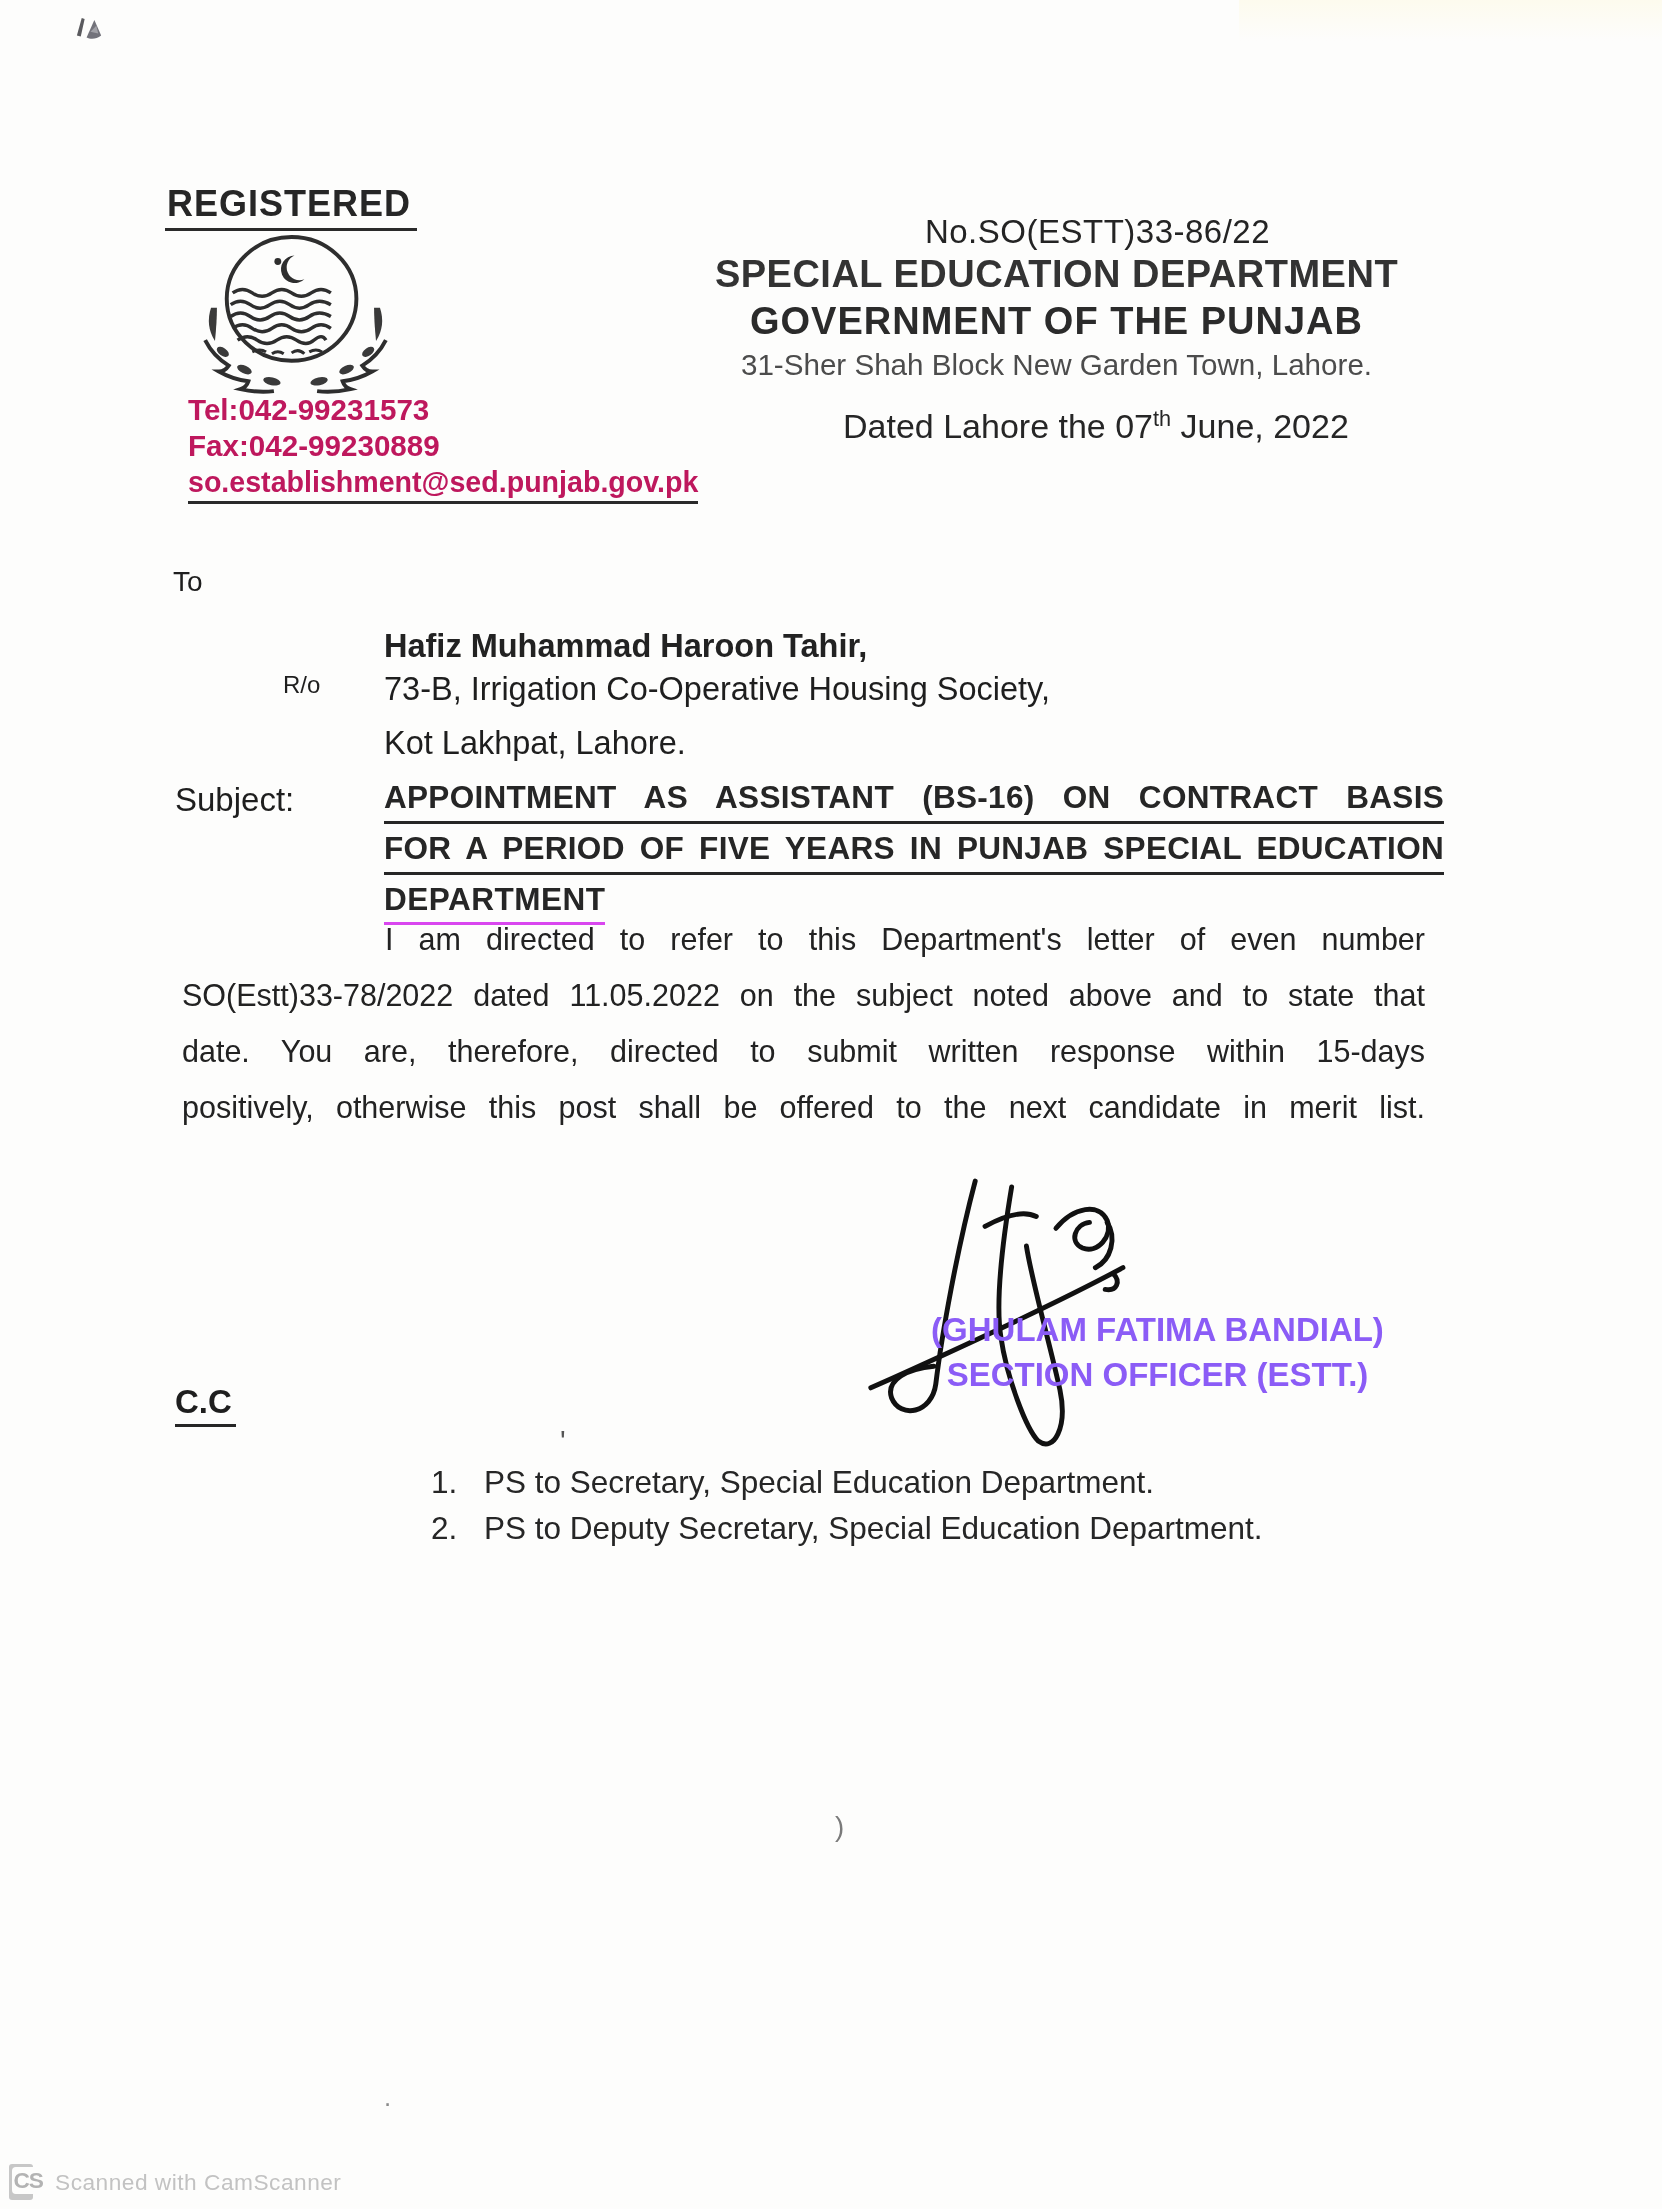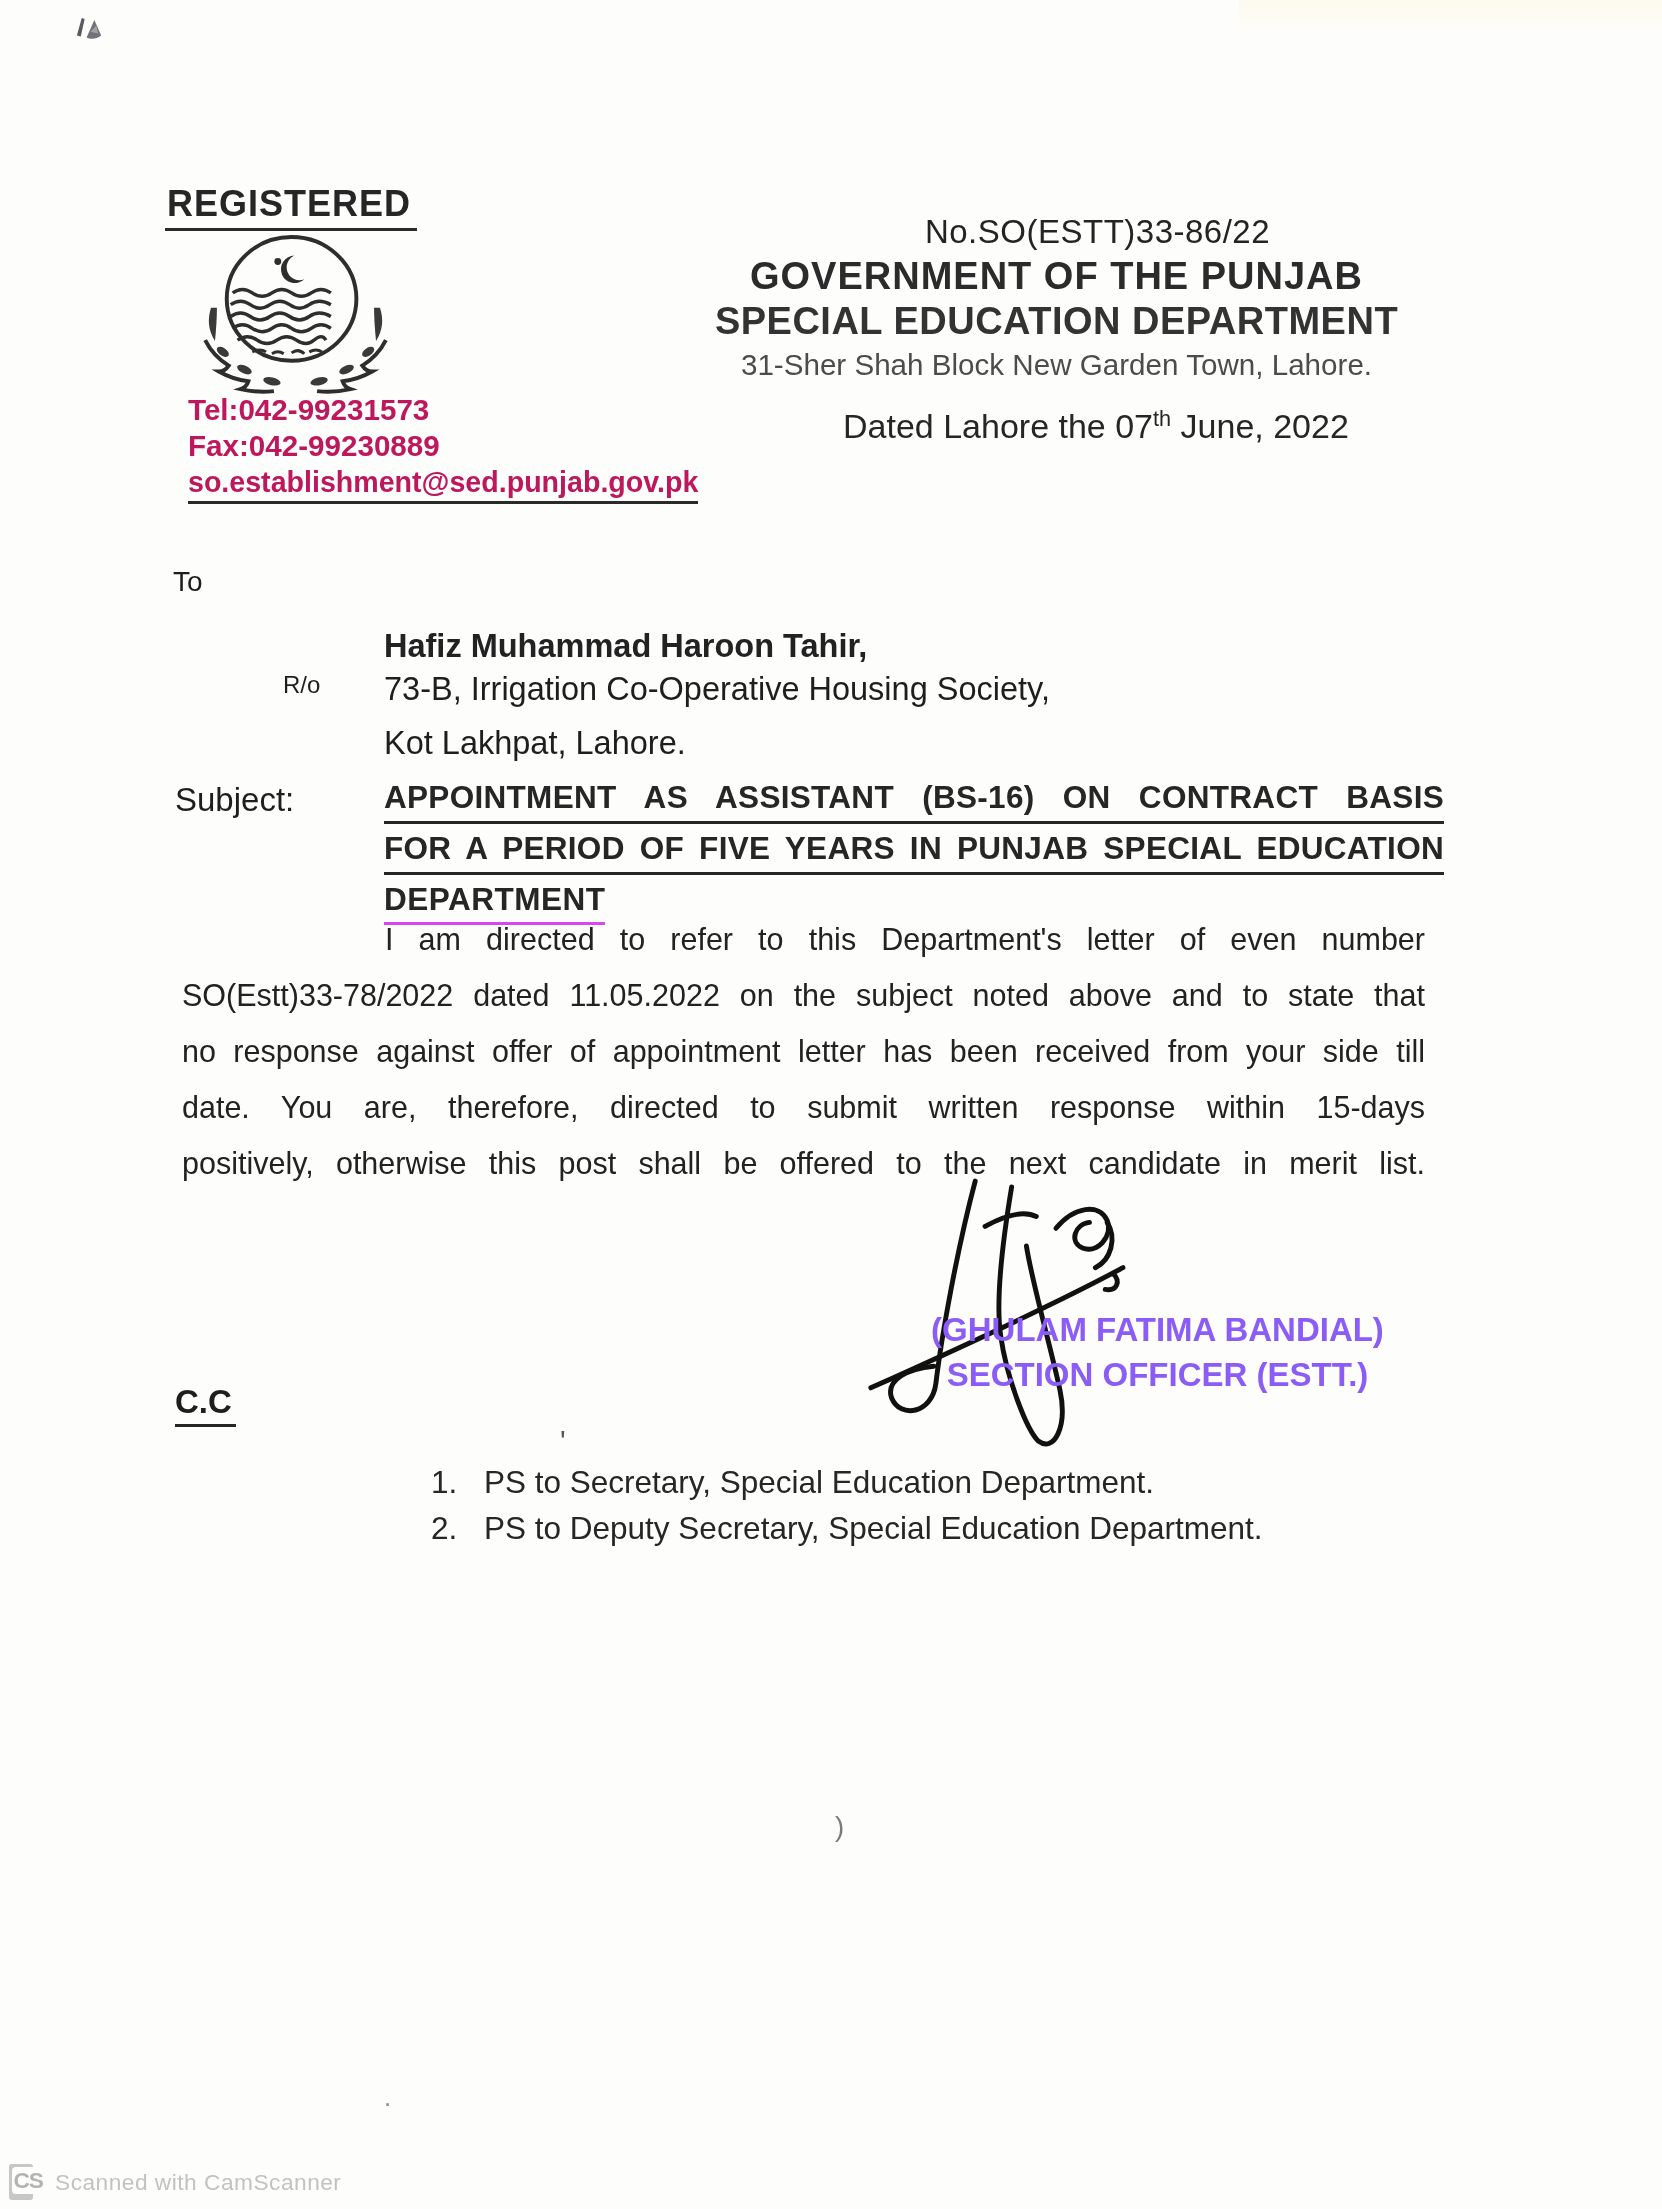--- a/index.html
+++ b/index.html
@@ -112,22 +112,22 @@
   </svg>
 
   <div id="contact" class="abs">
     <div>Tel:042-99231573</div>
     <div>Fax:042-99230889</div>
     <div class="email">so.establishment@sed.punjab.gov.pk</div>
   </div>
 
   <div id="letterhead" class="abs">
     <div id="lh-refno">No.SO(ESTT)33-86/22</div>
+    <div id="lh-dept">SPECIAL EDUCATION DEPARTMENT</div>
     <div id="lh-gov">GOVERNMENT OF THE PUNJAB</div>
-    <div id="lh-dept">SPECIAL EDUCATION DEPARTMENT</div>
     <div id="lh-addr">31-Sher Shah Block New Garden Town, Lahore.</div>
   </div>
 
   <div id="dated" class="abs">
     <span>Dated Lahore the 07</span><sup>th</sup><span> June, 2022</span>
   </div>
 
   <div id="to-label" class="abs">To</div>
   <div id="rcp-name" class="abs">Hafiz Muhammad Haroon Tahir,</div>
   <div id="ro-label" class="abs">R/o</div>
@@ -137,21 +137,20 @@
   <div id="subject-label" class="abs">Subject:</div>
   <div id="subject" class="abs">
     <div class="sline">APPOINTMENT AS ASSISTANT (BS-16) ON CONTRACT BASIS</div>
     <div class="sline">FOR A PERIOD OF FIVE YEARS IN PUNJAB SPECIAL EDUCATION</div>
     <span class="sline-last">DEPARTMENT</span>
   </div>
 
   <div id="body-par" class="abs">
     <div class="bline indent">I am directed to refer to this Department's letter of even number</div>
     <div class="bline">SO(Estt)33-78/2022 dated 11.05.2022 on the subject noted above and to state that</div>
-    <div class="bline">no response against offer of appointment letter has been received from your side till</div>
     <div class="bline">date. You are, therefore, directed to submit written response within 15-days</div>
     <div class="bline">positively, otherwise this post shall be offered to the next candidate in merit list.</div>
   </div>
 
   <svg id="sig-svg" class="abs" width="325" height="296" viewBox="0 0 330 300" fill="none" stroke="#111" stroke-width="5" stroke-linecap="round">
     <path d="M12,226 C70,200 190,146 268,104"></path>
     <path d="M118,16 C100,84 84,172 78,222 C74,252 42,258 33,236 C27,218 50,206 76,204"></path>
     <path d="M155,22 C146,76 138,136 144,174 C150,216 170,268 182,280 C198,292 212,266 204,228 C194,182 176,120 170,82"></path>
     <path d="M128,62 C150,50 168,46 180,52"></path>
     <path d="M200,64 C218,42 244,38 252,56 C258,72 242,90 227,84 C213,78 219,60 234,58"></path>

